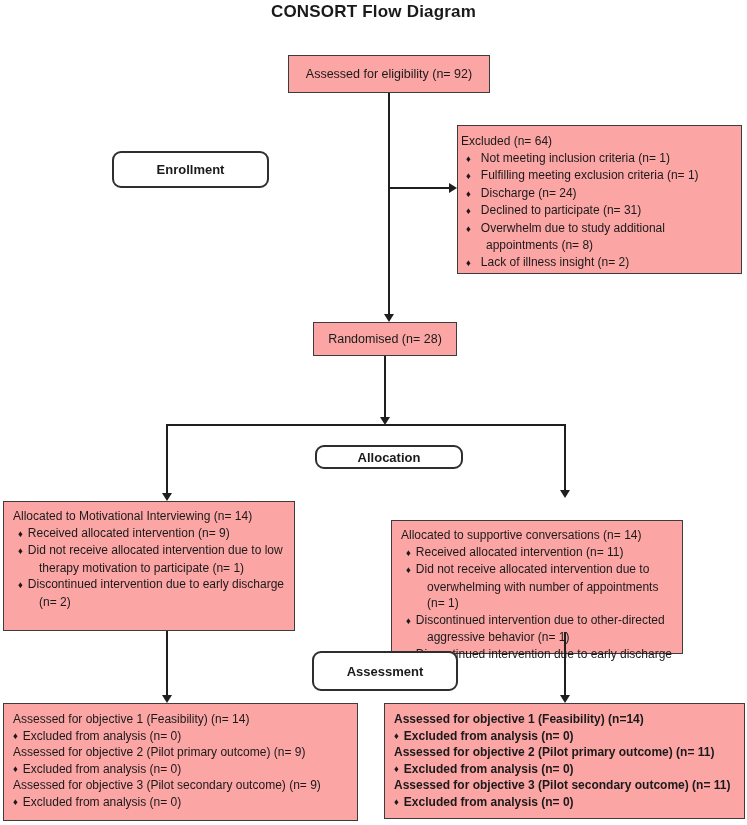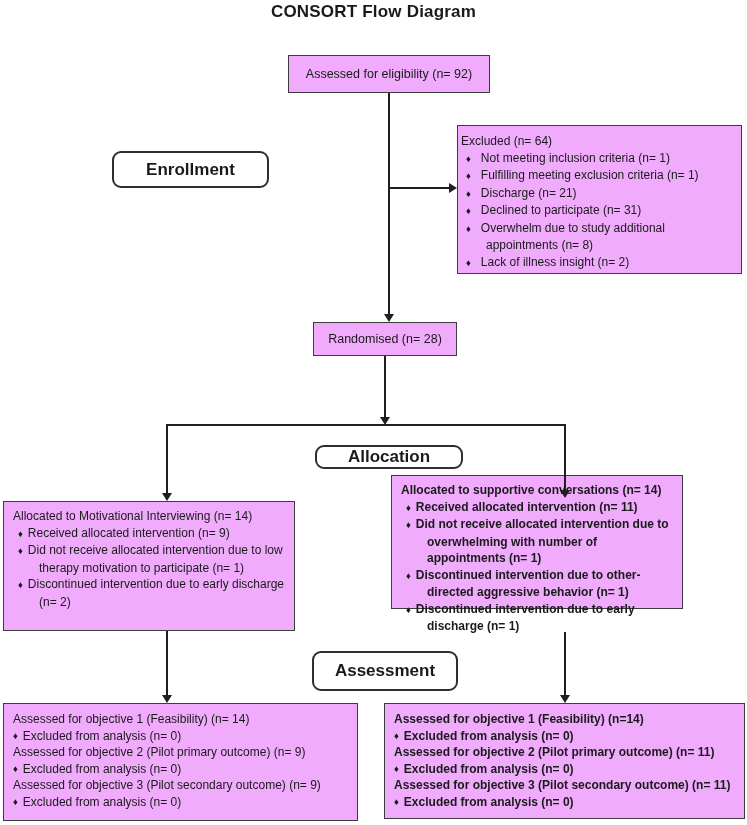--- a/index.html
+++ b/index.html
@@ -21,38 +21,38 @@
     width: 747px;
     text-align: center;
     font-size: 17px;
     font-weight: 700;
     letter-spacing: 0.2px;
   }
   
   .box {
     position: absolute;
     border: 1.5px solid #3c3c3c;
-    background: #f0abfc;
+    background: #fca5a5;
   }
   .center-box {
     display: flex;
     align-items: center;
     justify-content: center;
     font-size: 12.5px;
   }
   
   .stage {
     position: absolute;
     border: 2px solid #2e2e2e;
     border-radius: 9px;
     background: #ffffff;
     display: flex;
     align-items: center;
     justify-content: center;
-    font-size: 17px;
+    font-size: 13px;
     font-weight: 700;
   }
   
   .list-box { font-size: 12px; line-height: 16.5px; }
   .list-box .box-title { }
   .list-box ul { list-style: none; }
   .list-box li {
     padding-left: 26px;
     text-indent: -21px;
   }
@@ -102,21 +102,21 @@
   </div>
 
   <div class="box list-box" id="excluded" style="left:457px; top:125px; width:285px; height:149px;">
     <div class="box-title">Excluded (n= 64)</div>
     <ul>
 
         <li><span class="glyph">♦</span><span class="li-text">Not meeting inclusion criteria (n= 1)</span></li>
 
         <li><span class="glyph">♦</span><span class="li-text">Fulfilling meeting exclusion criteria (n= 1)</span></li>
 
-        <li><span class="glyph">♦</span><span class="li-text">Discharge (n= 21)</span></li>
+        <li><span class="glyph">♦</span><span class="li-text">Discharge (n= 24)</span></li>
 
         <li><span class="glyph">♦</span><span class="li-text">Declined to participate (n= 31)</span></li>
 
         <li><span class="glyph">♦</span><span class="li-text">Overwhelm due to study additional appointments (n= 8)</span></li>
 
         <li><span class="glyph">♦</span><span class="li-text">Lack of illness insight (n= 2)</span></li>
       </ul>
   </div>
 
   <div class="box center-box" style="left:313px; top:322px; width:144px; height:34px;">
@@ -133,21 +133,21 @@
 
         <li><span class="glyph">♦</span><span class="li-text">Received allocated intervention (n= 9)</span></li>
 
 
         <li><span class="glyph">♦</span><span class="li-text">Did not receive allocated intervention due to low therapy motivation to participate (n= 1)</span></li>
 
         <li><span class="glyph">♦</span><span class="li-text">Discontinued intervention due to early discharge (n= 2)</span></li>
       </ul>
   </div>
 
-  <div class="box list-box" id="alloc-right" style="left:391px; top:475px; width:292px; height:134px;font-weight:bold;">
+  <div class="box list-box" id="alloc-right" style="left:391px; top:520px; width:292px; height:134px;">
     <div class="box-title">Allocated to supportive conversations (n= 14)</div>
     <ul>
 
         <li><span class="glyph">♦</span><span class="li-text">Received allocated intervention (n= 11)</span></li>
 
         <li><span class="glyph">♦</span><span class="li-text">Did not receive allocated intervention due to overwhelming with number of appointments (n= 1)</span></li>
 
         <li><span class="glyph">♦</span><span class="li-text">Discontinued intervention due to other-directed aggressive behavior (n= 1)</span></li>
 
         <li><span class="glyph">♦</span><span class="li-text">Discontinued intervention due to early discharge (n= 1)</span></li>

